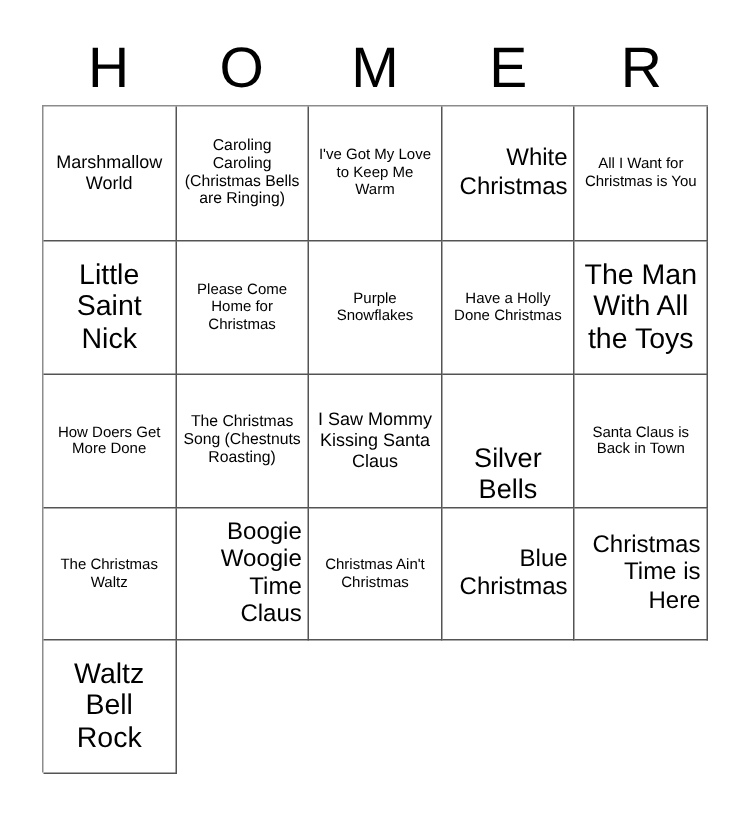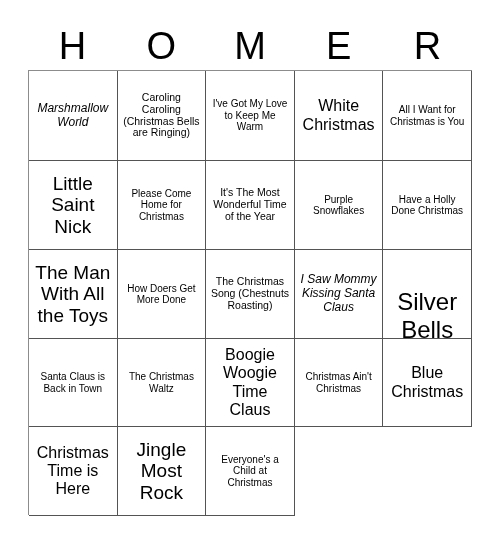--- a/index.html
+++ b/index.html
@@ -65,25 +65,25 @@
     overflow: hidden;
   }
   .cell span {
     display: block;
     width: 100%;
     line-height: 1.14;
     word-wrap: break-word;
   }
   
   .fs-xs span { font-size: 10.5px; }
-  .fs-s  span { font-size: 12px; font-style: italic; }
+  .fs-s  span { font-size: 12px; }
   .fs-m  span { font-size: 10px; }
-  .fs-l  span { font-size: 16px; }
+  .fs-l  span { font-size: 16px; text-align: right; }
   .fs-xl span { font-size: 19px; }
-  .fs-xxl span { font-size: 24px; margin-top: 43px; }
+  .fs-xxl span { font-size: 18px; margin-top: 43px; }
 </style>
 </head>
 <body>
 
 <div class="card">
 
   <div class="header-row">
     <div class="header-letter">H</div>
     <div class="header-letter">O</div>
     <div class="header-letter">M</div>
@@ -105,23 +105,20 @@
         <span>White Christmas</span>
       </div>
       <div class="cell fs-m">
         <span>All I Want for Christmas is You</span>
       </div>
       <div class="cell fs-xl">
         <span>Little Saint Nick</span>
       </div>
       <div class="cell fs-m">
         <span>Please Come Home for Christmas</span>
-      </div>
-      <div class="cell fs-xs">
-        <span>It's The Most Wonderful Time of the Year</span>
       </div>
       <div class="cell fs-m">
         <span>Purple Snowflakes</span>
       </div>
       <div class="cell fs-m">
         <span>Have a Holly Done Christmas</span>
       </div>
       <div class="cell fs-xl">
         <span>The Man With All the Toys</span>
       </div>
@@ -149,20 +146,17 @@
       <div class="cell fs-m">
         <span>Christmas Ain't Christmas</span>
       </div>
       <div class="cell fs-l">
         <span>Blue Christmas</span>
       </div>
       <div class="cell fs-l">
         <span>Christmas Time is Here</span>
       </div>
       <div class="cell fs-xl">
-        <span>Jingle Most Rock</span>
-      </div>
-      <div class="cell fs-m">
-        <span>Everyone's a Child at Christmas</span>
+        <span>Waltz Bell Rock</span>
       </div>
     </div>
 
 </div>
 
 </body></html>

